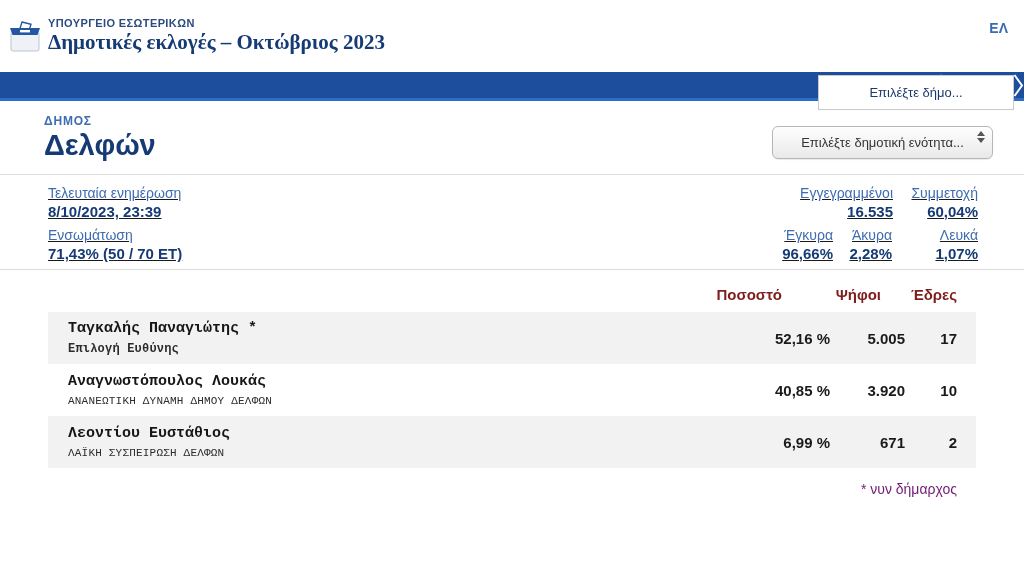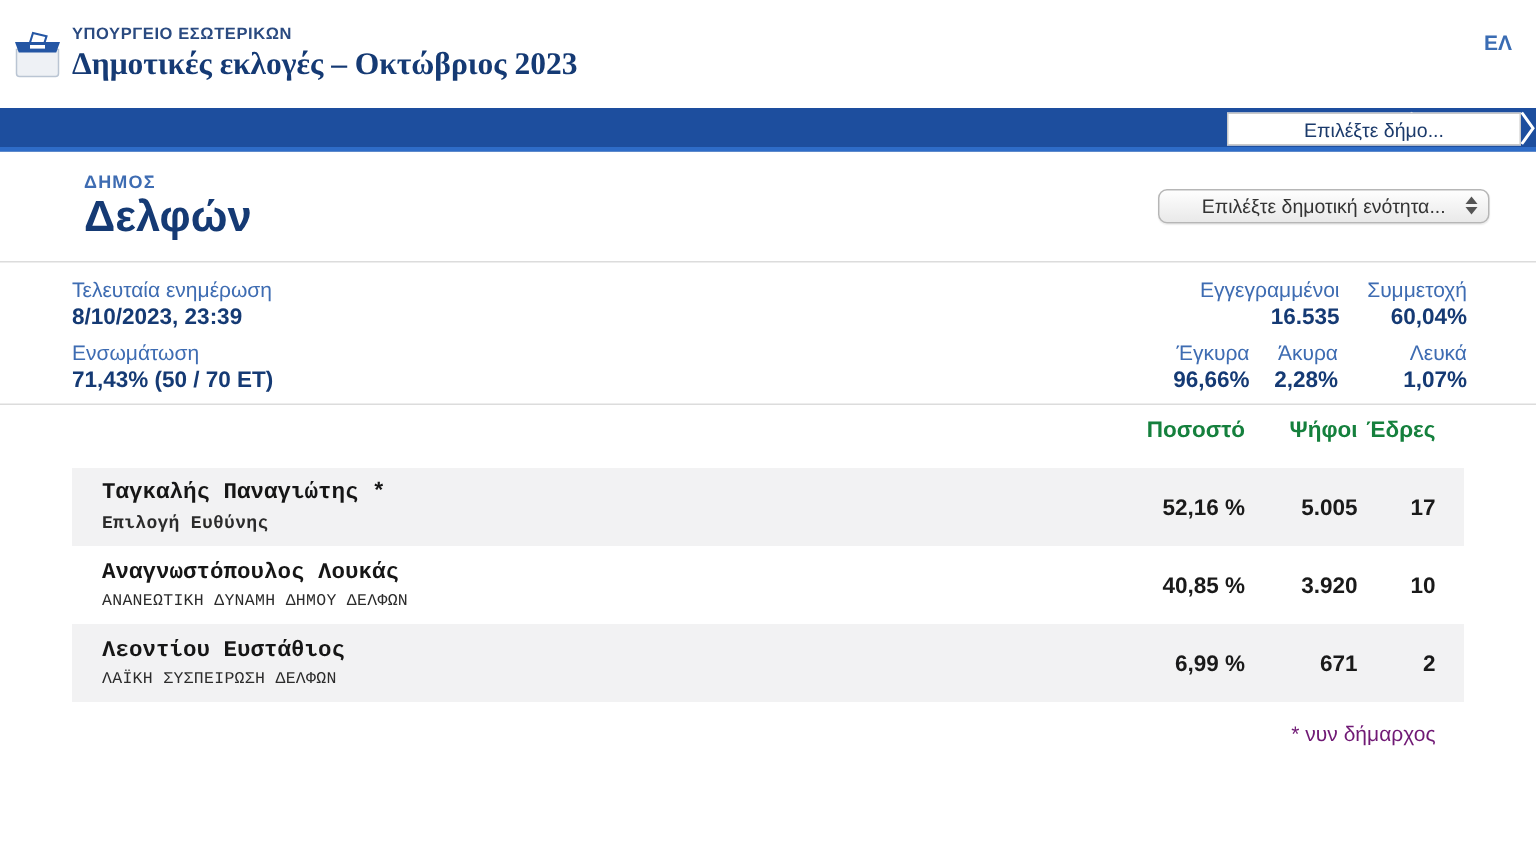--- a/index.html
+++ b/index.html
@@ -65,54 +65,54 @@
     padding: 0 14px 0 12px;
     cursor: pointer;
     white-space: nowrap;
   }
   .crumb-sep { display: flex; align-items: center; height: 100%; }
   .muni-search {
     position: absolute;
     right: 10px;
     top: 3px;
     width: 196px;
-    height: 22px;
+    height: 35px;
     border: 1px solid #c9c9c9;
     background: #ffffff;
     font-family: "Liberation Sans", sans-serif;
     font-size: 13px;
     color: #1b3a6b;
     text-align: center;
     outline: none;
   }
   .muni-search::placeholder { color: #1b3a6b; opacity: 1; }
 
   
   .muni-section {
-    padding: 13px 0 12px 56px;
+    padding: 13px 0 12px 44px;
     position: relative;
   }
   .muni-label {
     font-size: 12px;
     font-weight: 700;
     color: #3e6cb2;
     letter-spacing: 0.8px;
   }
   .muni-name {
     font-size: 29px;
     font-weight: 700;
     color: #153a74;
     margin-top: 1px;
   }
   .unit-select {
     position: absolute;
     right: 31px;
     top: 25px;
     width: 221px;
-    height: 23px;
+    height: 33px;
     border: 1px solid #b6b6b6;
     border-radius: 6px;
     background: linear-gradient(#fefefe, #e9e9e9);
     box-shadow: 0 1px 1px rgba(0,0,0,0.08);
     display: flex;
     align-items: center;
     justify-content: center;
     font-size: 13px;
     color: #333333;
     cursor: pointer;
@@ -138,41 +138,42 @@
     border-top: 5px solid #555;
   }
 
   
   .stats-section {
     border-top: 1px solid #dcdcdc;
     border-bottom: 1px solid #dcdcdc;
     height: 96px;
     position: relative;
   }
-  .stat { position: absolute; }
+  .stat { position: absolute; text-decoration: underline; }
   .stat .label { font-size: 14px; color: #3e6cb2; }
   .stat .value { font-size: 15px; font-weight: 700; color: #153a74; margin-top: 2px; }
   .stat.right { text-align: right; }
   .row1 { top: 10px; }
   .row2 { top: 52px; }
   .left-col { left: 48px; }
 
   
   .results {
     margin: 0 48px;
     width: 928px;
   }
   .tbl-header {
     display: flex;
-    align-items: center;
+    align-items: flex-end;
     height: 42px;
     padding: 0 19px 9px 20px;
     font-size: 15px;
     font-weight: 700;
-    color: #15803d;
+    color: #7f1d1d;
+    gap: 24px;
   }
   .col-name { flex: 1 1 auto; min-width: 0; font-family: Liberation Mono, monospace; }
   .col-pct { flex: 0 0 100px; text-align: right; }
   .col-votes { flex: 0 0 75px; text-align: right; }
   .col-seats { flex: 0 0 52px; text-align: right; }
   .tbl-row {
     display: flex;
     align-items: center;
     height: 52px;
     padding: 0 19px 0 20px;

